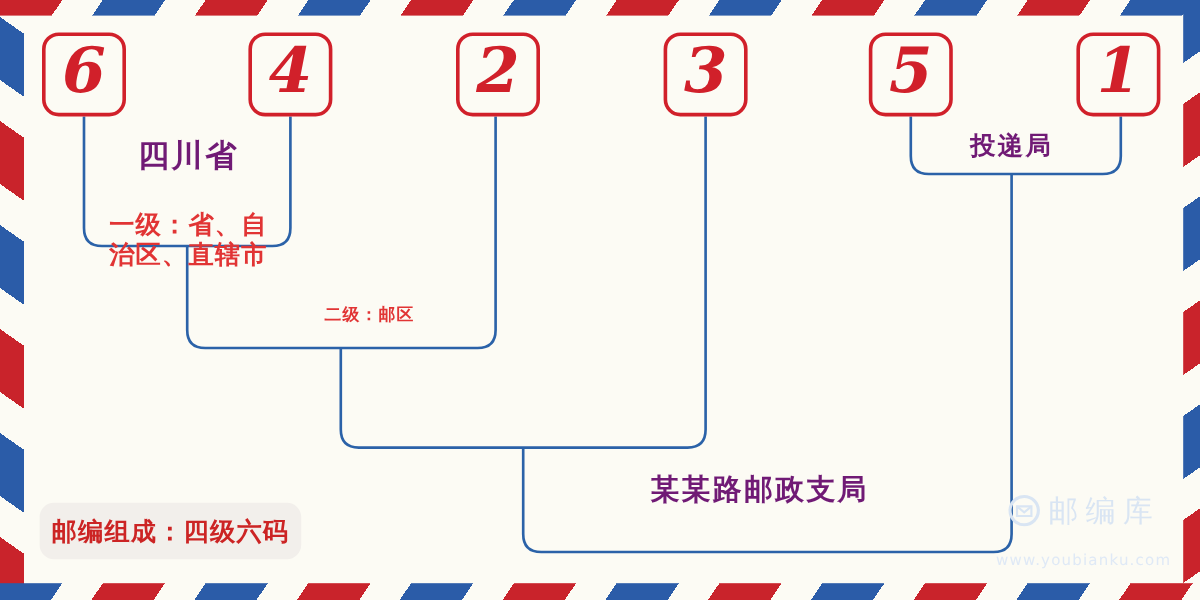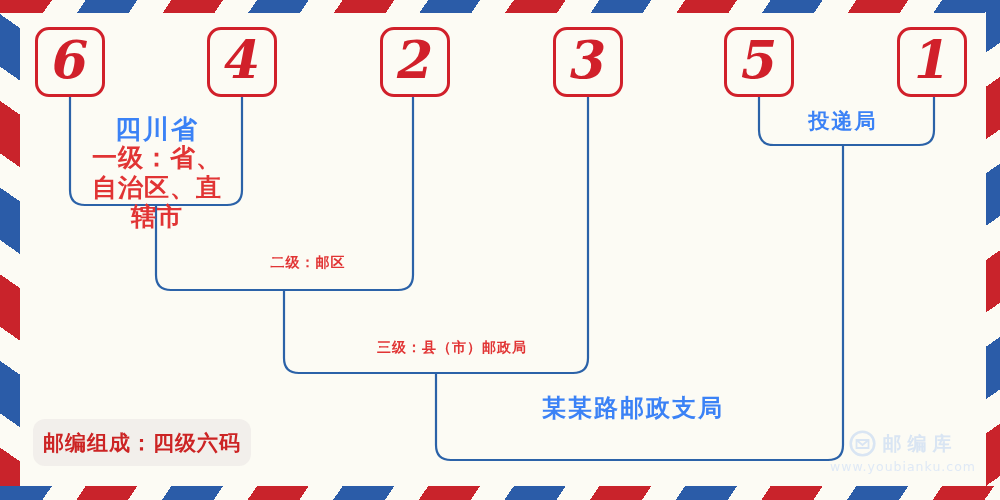--- a/index.html
+++ b/index.html
@@ -27,37 +27,37 @@
   .digit{
     font-family:"DejaVu Serif","Liberation Serif",serif;
     font-style:italic; font-weight:700; font-size:52px; color:#d1202a; line-height:1;
     transform:translateY(-2px);
   }
   
   .wires{position:absolute; left:0; top:0; z-index:1;}
   .wires path{fill:none; stroke:#2b62a8; stroke-width:2.2px;}
   
   .lbl{position:absolute; transform:translateX(-50%); white-space:nowrap; z-index:2; text-align:center;}
-  .place{color:#3b82f6; font-weight:bold; font-size:26px; letter-spacing:2px;}
+  .place{color:#701a75; font-weight:bold; font-size:26px; letter-spacing:2px;}
   .desc{color:#e13434; font-weight:bold; font-size:14px; letter-spacing:1px;}
-  .lbl-level1-desc{white-space:normal; width:140px; font-size:25px; line-height:1.18; letter-spacing:1px;}
+  .lbl-level1-desc{white-space:normal; width:140px; font-size:21px; line-height:1.18; letter-spacing:1px;margin-top:32px;}
   .lbl-branch{font-size:24px;}
   .lbl-delivery{font-size:21px; letter-spacing:2px;text-align:center;}
   
   .note-pill{
     position:absolute; left:33px; top:419px; width:218px; height:47px;
     background:#f2efeb; border-radius:12px; z-index:2;
     display:flex; align-items:center; justify-content:center;
   }
   .note-pill span{color:#cc2424; font-weight:bold; font-size:21px; letter-spacing:1px;}
   
   .watermark{position:absolute; right:24px; bottom:26px; z-index:2; text-align:center; color:#d9e5f3;}
   .wm-row{display:flex; align-items:center; justify-content:center; gap:7px;}
-  .wm-brand{font-size:19px; font-weight:bold; letter-spacing:6px;}
-  .wm-url{font-size:12.5px; letter-spacing:1px; margin-top:2px; color:#dfe9f6;}
+  .wm-brand{font-size:25px; font-weight:normal; letter-spacing:6px;}
+  .wm-url{font-size:12.5px; letter-spacing:1px; margin-top:17px; color:#dfe9f6;}
 </style>
 </head>
 <body>
 
 <div class="canvas">
 
   <div class="strip strip-left"></div>
   <div class="strip strip-right"></div>
   <div class="strip strip-top"></div>
   <div class="strip strip-bottom"></div>
@@ -87,21 +87,20 @@
   </div>
   <div class="digit-box" style="left:897px">
     <span class="digit">1</span>
   </div>
 
   <div class="lbl place" style="left:157px; top:112px">四川省</div>
   <div class="lbl desc lbl-level1-desc" style="left:157px; top:143px">一级：省、自治区、直辖市</div>
 
   <div class="lbl desc" style="left:308px; top:254px">二级：邮区</div>
 
-  <div class="lbl desc" style="left:452px; top:339px">三级：县（市）邮政局</div>
 
   <div class="lbl place lbl-branch" style="left:633px; top:392px">某某路邮政支局</div>
 
   <div class="lbl place lbl-delivery" style="left:843px; top:107px">投递局</div>
 
   <div class="note-pill">
     <span>邮编组成：四级六码</span>
   </div>
 
   <div class="watermark">

